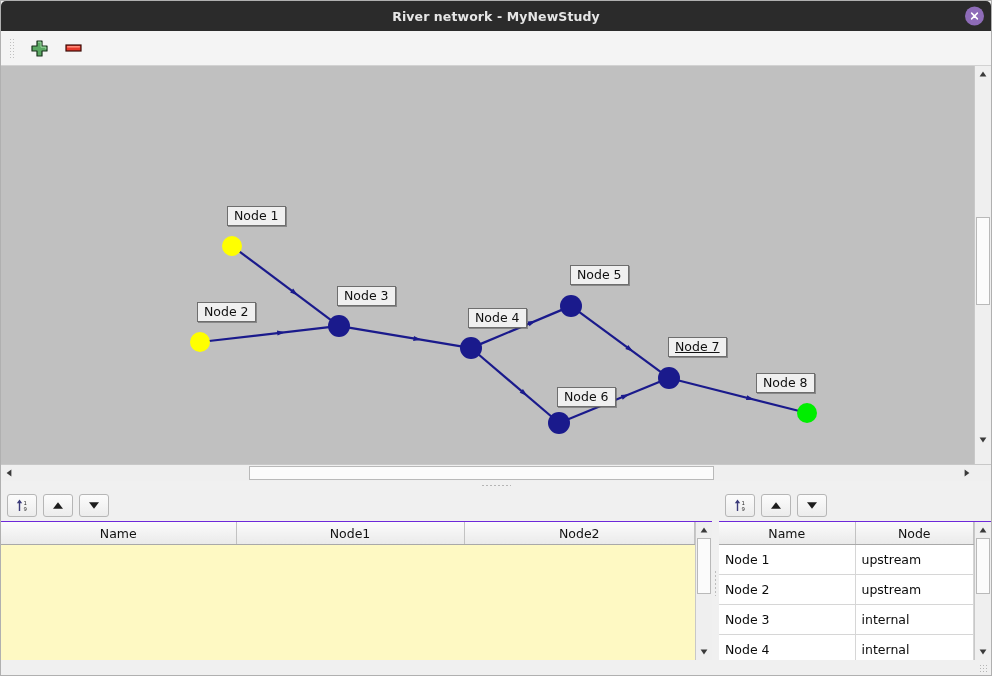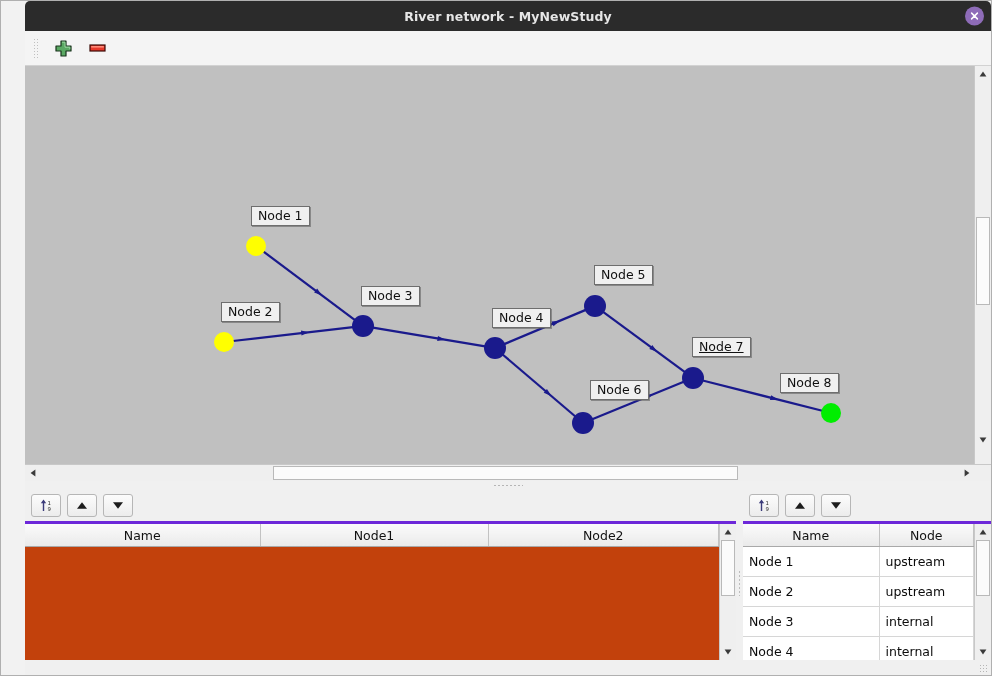--- a/index.html
+++ b/index.html
@@ -18,21 +18,20 @@
   .window {
     position: absolute;
     left: 0; top: 0;
     width: 992px;
     height: 676px;
     background: #f2f2f2;
     box-sizing: border-box;
     border: 1px solid #b0b0b0;
     display: flex;
     flex-direction: column;
-    padding-left: 24px;
   }
   
   .titlebar {
     position: relative;
     height: 30px;
     min-height: 30px;
     background: #2b2b2b;
     color: #e8e8e8;
     display: flex;
     align-items: center;
@@ -228,23 +227,23 @@
     align-items: center;
     justify-content: center;
     cursor: pointer;
     padding: 0;
   }
 
   .table-area {
     flex: 1 1 auto;
     display: flex;
     min-height: 0;
-    border-top: 3px solid #6d28d9;
+    border-top: 1px solid #6d28d9;
     overflow: hidden;
-    background: #c2410c;
+    background: #fef9c3;
   }
   table.grid {
     border-collapse: collapse;
     width: 100%;
     table-layout: fixed;
     font-size: 12.5px;
   }
   table.grid th {
     background: linear-gradient(#fbfbfb, #eaeaea);
     border-right: 1px solid #c2c2c2;
@@ -357,21 +356,21 @@
           <circle cx="558" cy="357" r="11" fill="#1a1a8c"></circle>
           <circle cx="668" cy="312" r="11" fill="#1a1a8c"></circle>
           <circle cx="806" cy="347" r="10" fill="#00ee00"></circle>
         </svg>
       <div id="graph-labels">
           <div class="node-label" style="left: 226px; top: 140px;">Node 1</div>
           <div class="node-label" style="left: 196px; top: 236px;">Node 2</div>
           <div class="node-label" style="left: 336px; top: 220px;">Node 3</div>
           <div class="node-label" style="left: 467px; top: 242px;">Node 4</div>
           <div class="node-label" style="left: 569px; top: 199px;">Node 5</div>
-          <div class="node-label" style="left: 556px; top: 314px; margin-left: 9px;">Node 6</div>
+          <div class="node-label" style="left: 556px; top: 321px;">Node 6</div>
           <div class="node-label" style="left: 667px; top: 271px; text-decoration: underline;">Node 7</div>
           <div class="node-label" style="left: 755px; top: 307px;">Node 8</div>
         </div>
     </div>
     <div class="vscroll">
       <div class="sb-arrow">
         <svg width="8" height="6" viewBox="0 0 8 6">
             <path d="M4 0.6 L7.4 5.4 L0.6 5.4 Z" fill="#3a3a3a"></path>
           </svg>
       </div>

